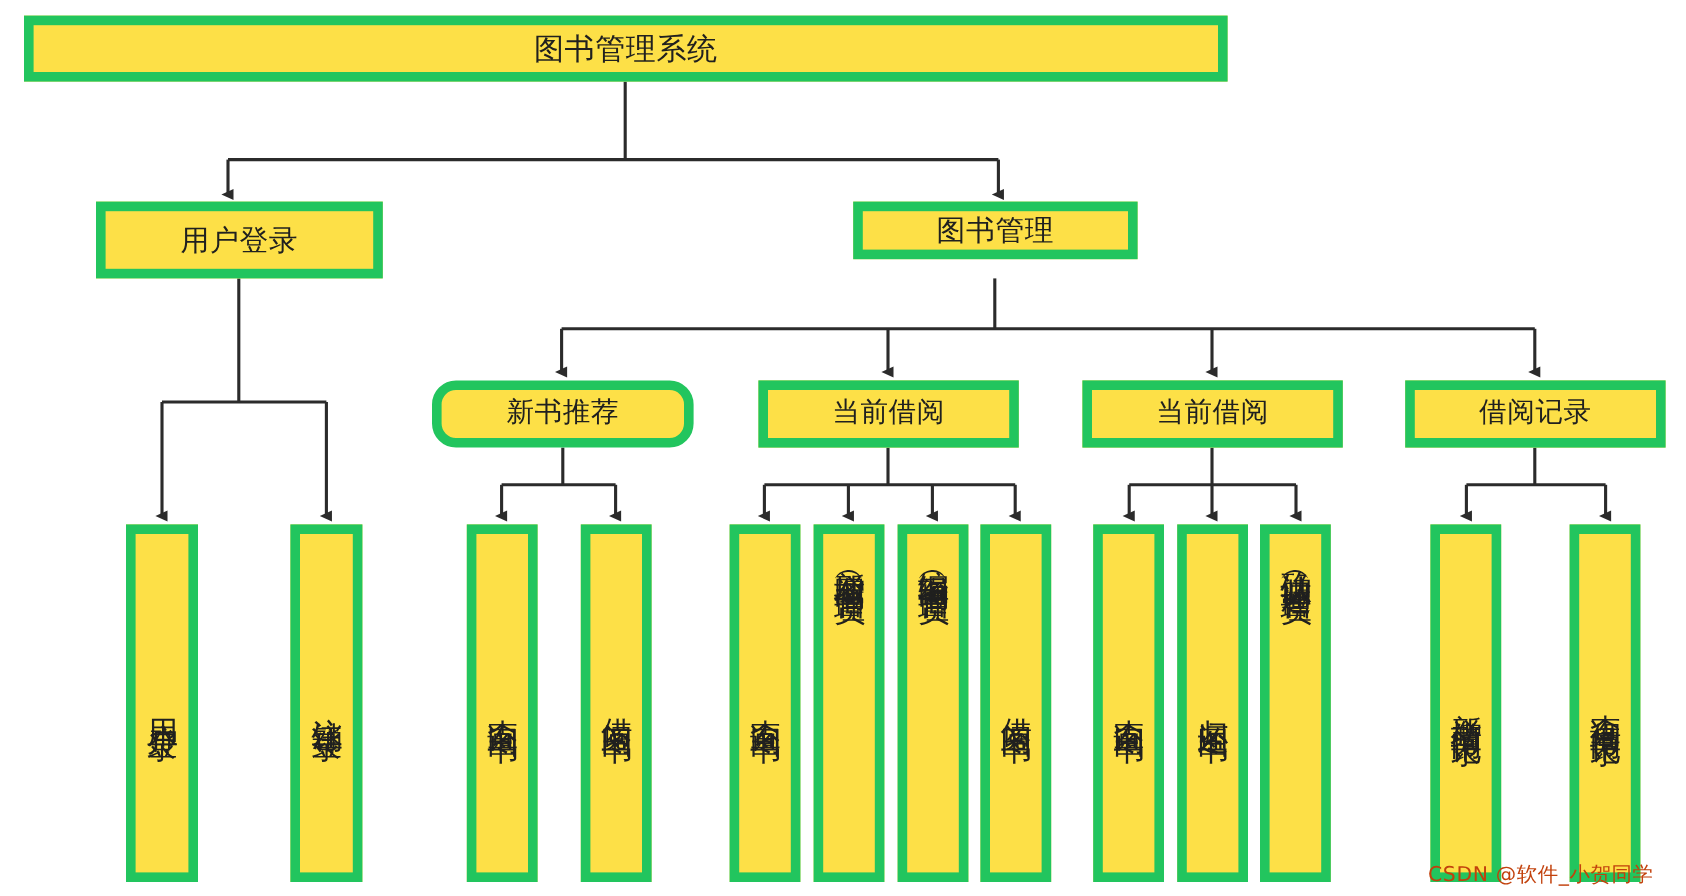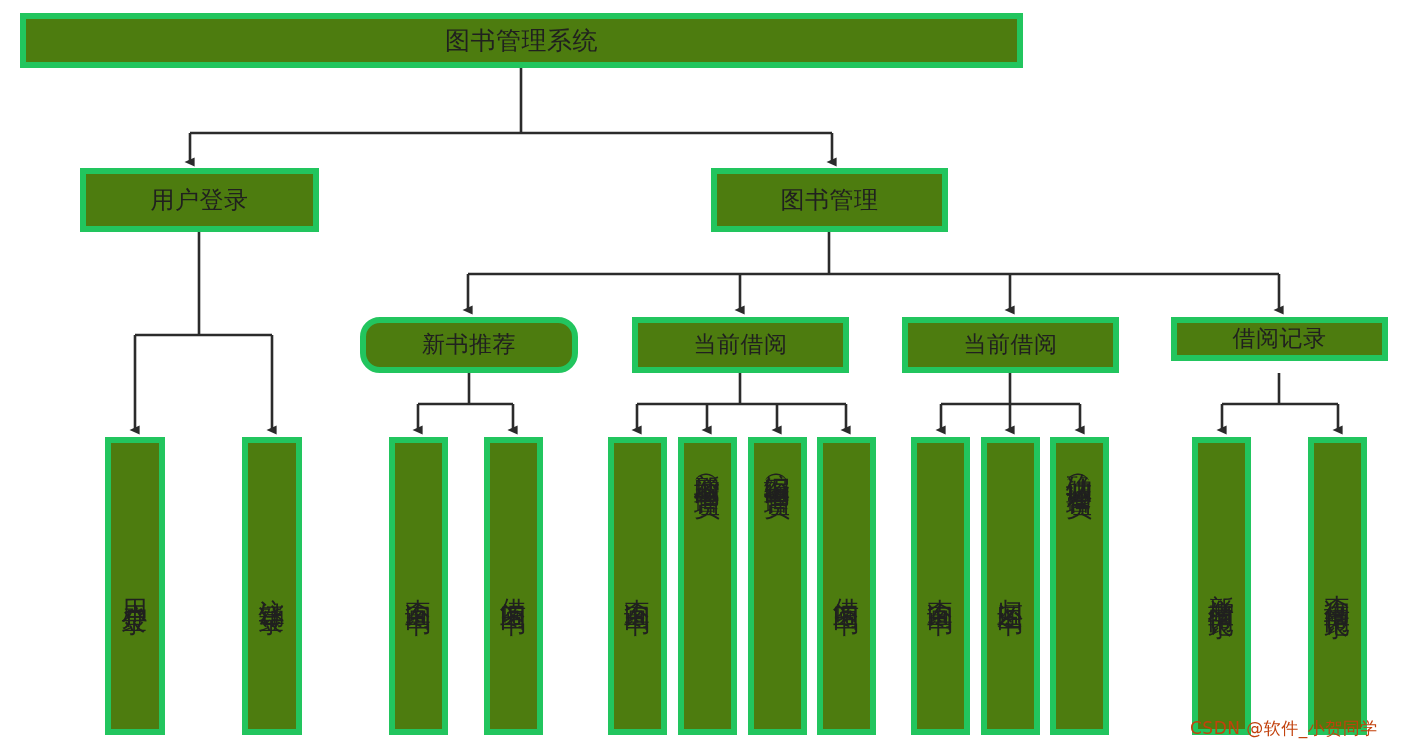--- a/index.html
+++ b/index.html
@@ -22,22 +22,22 @@
     position: absolute;
     left: 0;
     top: 0;
     width: 1405px;
     height: 747px;
     pointer-events: none;
   }
   .node {
     position: absolute;
     box-sizing: border-box;
-    background: #4d7c0f;
-    border: 6px solid #22c55e;
+    background: #fde047;
+    border: 8px solid #22c55e;
     display: flex;
     align-items: center;
     justify-content: center;
     z-index: 2;
   }
   .node .label {
     color: #20201f;
     letter-spacing: 0.5px;
     white-space: nowrap;
     text-align: center;
@@ -134,37 +134,37 @@
   </svg>
 
   <div class="node node-root" style="left:20px; top:13px; width:1003px; height:55px;">
     <span class="label">图书管理系统</span>
   </div>
 
   <div class="node node-l2" style="left:80px; top:168px; width:239px; height:64px;">
     <span class="label">用户登录</span>
   </div>
 
-  <div class="node node-l2" style="left:711px; top:168px; width:237px; height:64px;">
+  <div class="node node-l2" style="left:711px; top:168px; width:237px; height:48px;">
     <span class="label">图书管理</span>
   </div>
 
   <div class="node node-l3" style="left:360px; top:317px; width:218px; height:56px;border-radius:20px;">
     <span class="label">新书推荐</span>
   </div>
 
   <div class="node node-l3" style="left:632px; top:317px; width:217px; height:56px;">
     <span class="label">当前借阅</span>
   </div>
 
   <div class="node node-l3" style="left:902px; top:317px; width:217px; height:56px;justify-content:center;">
     <span class="label">当前借阅</span>
   </div>
 
-  <div class="node node-l3" style="left:1171px; top:317px; width:217px; height:44px;">
+  <div class="node node-l3" style="left:1171px; top:317px; width:217px; height:56px;">
     <span class="label">借阅记录</span>
   </div>
 
   <div class="node node-leaf leaf-center" style="left:105px; top:437px; width:60px; height:298px;">
     <span class="label">用户登录</span>
   </div>
 
   <div class="node node-leaf leaf-center" style="left:242px; top:437px; width:60px; height:298px;">
     <span class="label">注销登录</span>
   </div>

